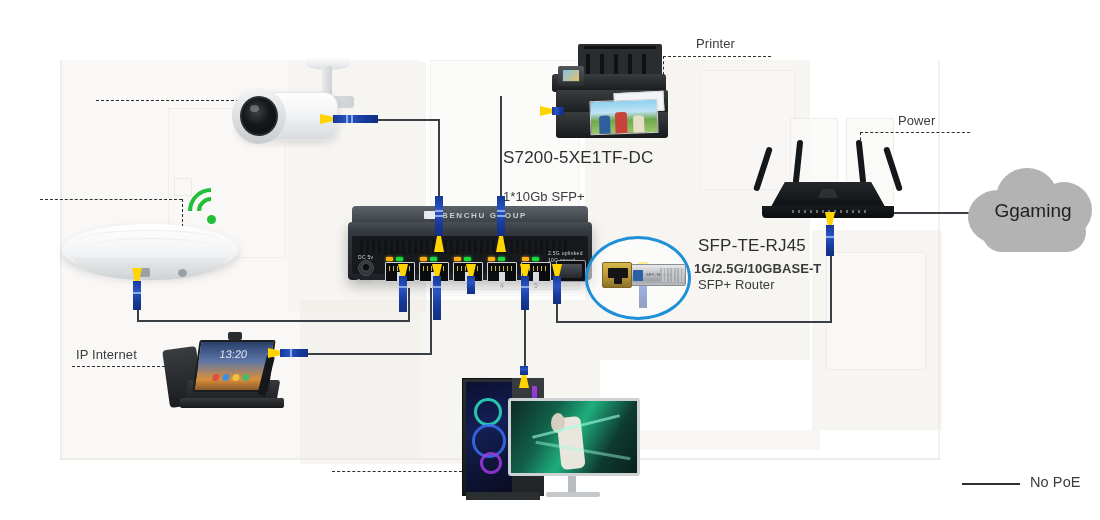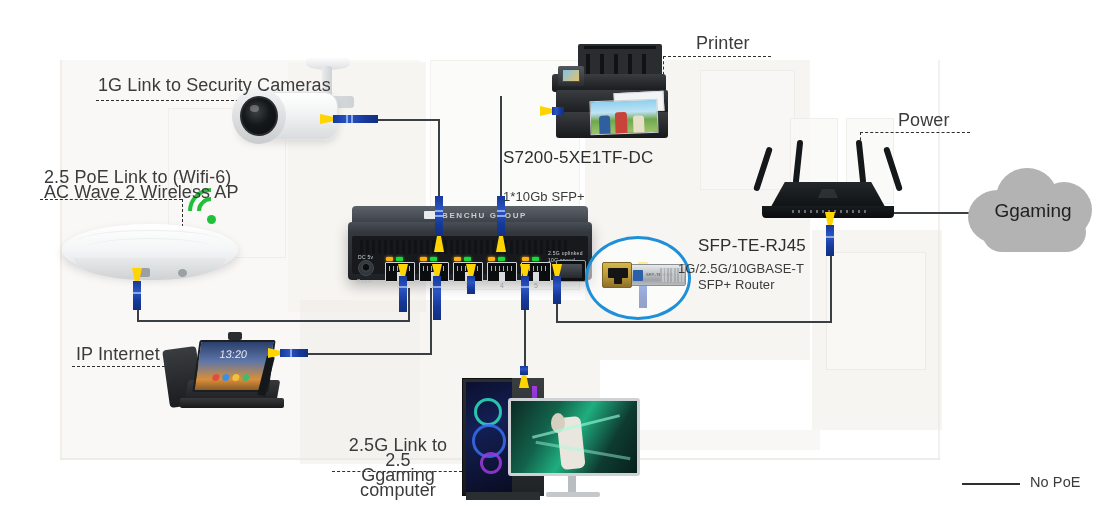--- a/index.html
+++ b/index.html
@@ -15,21 +15,21 @@
   .bg-room { position:absolute; inset:0; overflow:hidden; }
   .bg-wall { position:absolute; background:#f4f2ef; }
   .bg-panel { position:absolute; background:#faf9f7; border:1px solid #eceae6; }
   .bg-shade { position:absolute; background:#f0ece6; }
   .bg-soft { position:absolute; background:#f7f5f2; }
   .bg-line { position:absolute; background:#ebe8e3; }
 
   .label {
     position: absolute;
     color: #3b3b3b;
-    font-size: 18px;
+    font-size: 13px;
     line-height: 15px;
     white-space: pre-line;
     letter-spacing: .1px;
   }
   .label.big { font-size: 17px; color:#2e2e2e; letter-spacing:.2px; }
   .label.sub { font-size: 13px; color:#3a3a3a; line-height:16px; }
 
   .dash-h { position:absolute; border-top: 1.6px dashed #2f2f2f; height:0; }
   .dash-v { position:absolute; border-left: 1.6px dashed #2f2f2f; width:0; }
   .wire { position:absolute; background:#3a3f45; }
@@ -513,39 +513,34 @@
       <div class="lbl" style="left:4px; top:5px; width:10px; height:11px;"></div>
       <div class="txt" style="left:17px; top:7px;">SFP-TE-RJ45</div>
     </div>
     <div class="sfp-ridges" style="left:660px; top:268px; width:24px; height:14px; opacity:.75;"></div>
     <div class="sfp-rj" style="left:602px; top:262px; width:30px; height:26px;">
       <div class="hole" style="left:5px; top:5px; width:20px; height:10px;"></div>
       <div class="hole" style="left:11px; top:13px; width:8px; height:8px;"></div>
     </div>
   </div>
 
-  <div class="label" style="left:98px; top:78px;">1G Link to Security Cameras</div>
-
-  <div class="label" style="left:44px; top:170px;">2.5 PoE Link to (Wifi-6)
-AC Wave 2 Wireless AP</div>
+
 
   <div class="label" style="left:76px; top:347px;">IP Internet</div>
 
-  <div class="label" style="left:336px; top:438px; text-align:center; width:124px;">2.5G Link to 2.5
-Ggaming computer</div>
 
   <div class="label" style="left:696px; top:36px;">Printer</div>
 
   <div class="label" style="left:898px; top:113px;">Power</div>
 
   <div class="label big" style="left:503px; top:150px;">S7200-5XE1TF-DC</div>
   <div class="label sub" style="left:503px; top:189px;">1*10Gb SFP+</div>
 
   <div class="label big" style="left:698px; top:238px;">SFP-TE-RJ45</div>
-  <div class="label sub" style="left:678px; top:261px;">1G/2.5G/10GBASE-T</div>
+  <div class="label sub" style="left:694px; top:261px;font-weight:bold;">1G/2.5G/10GBASE-T</div>
   <div class="label sub" style="left:698px; top:277px;">SFP+ Router</div>
 
   <div>
     <div class="legend-line" style="left:962px; top:483px; width:58px;"></div>
     <div class="label" style="left:1030px; top:475px; font-size:14.5px;">No PoE</div>
   </div>
 
 </div>
 
 </body></html>

